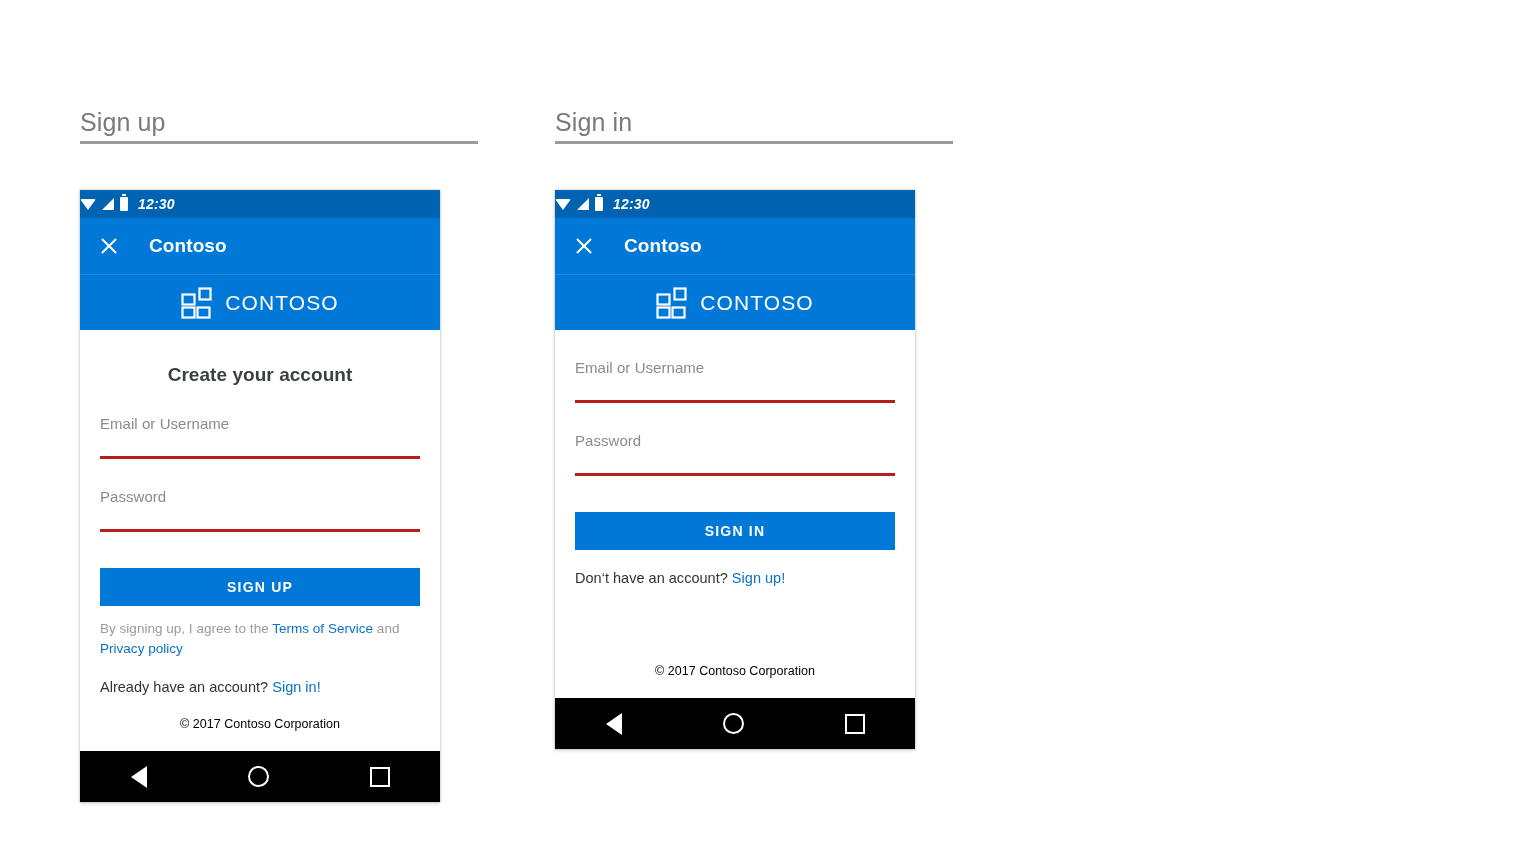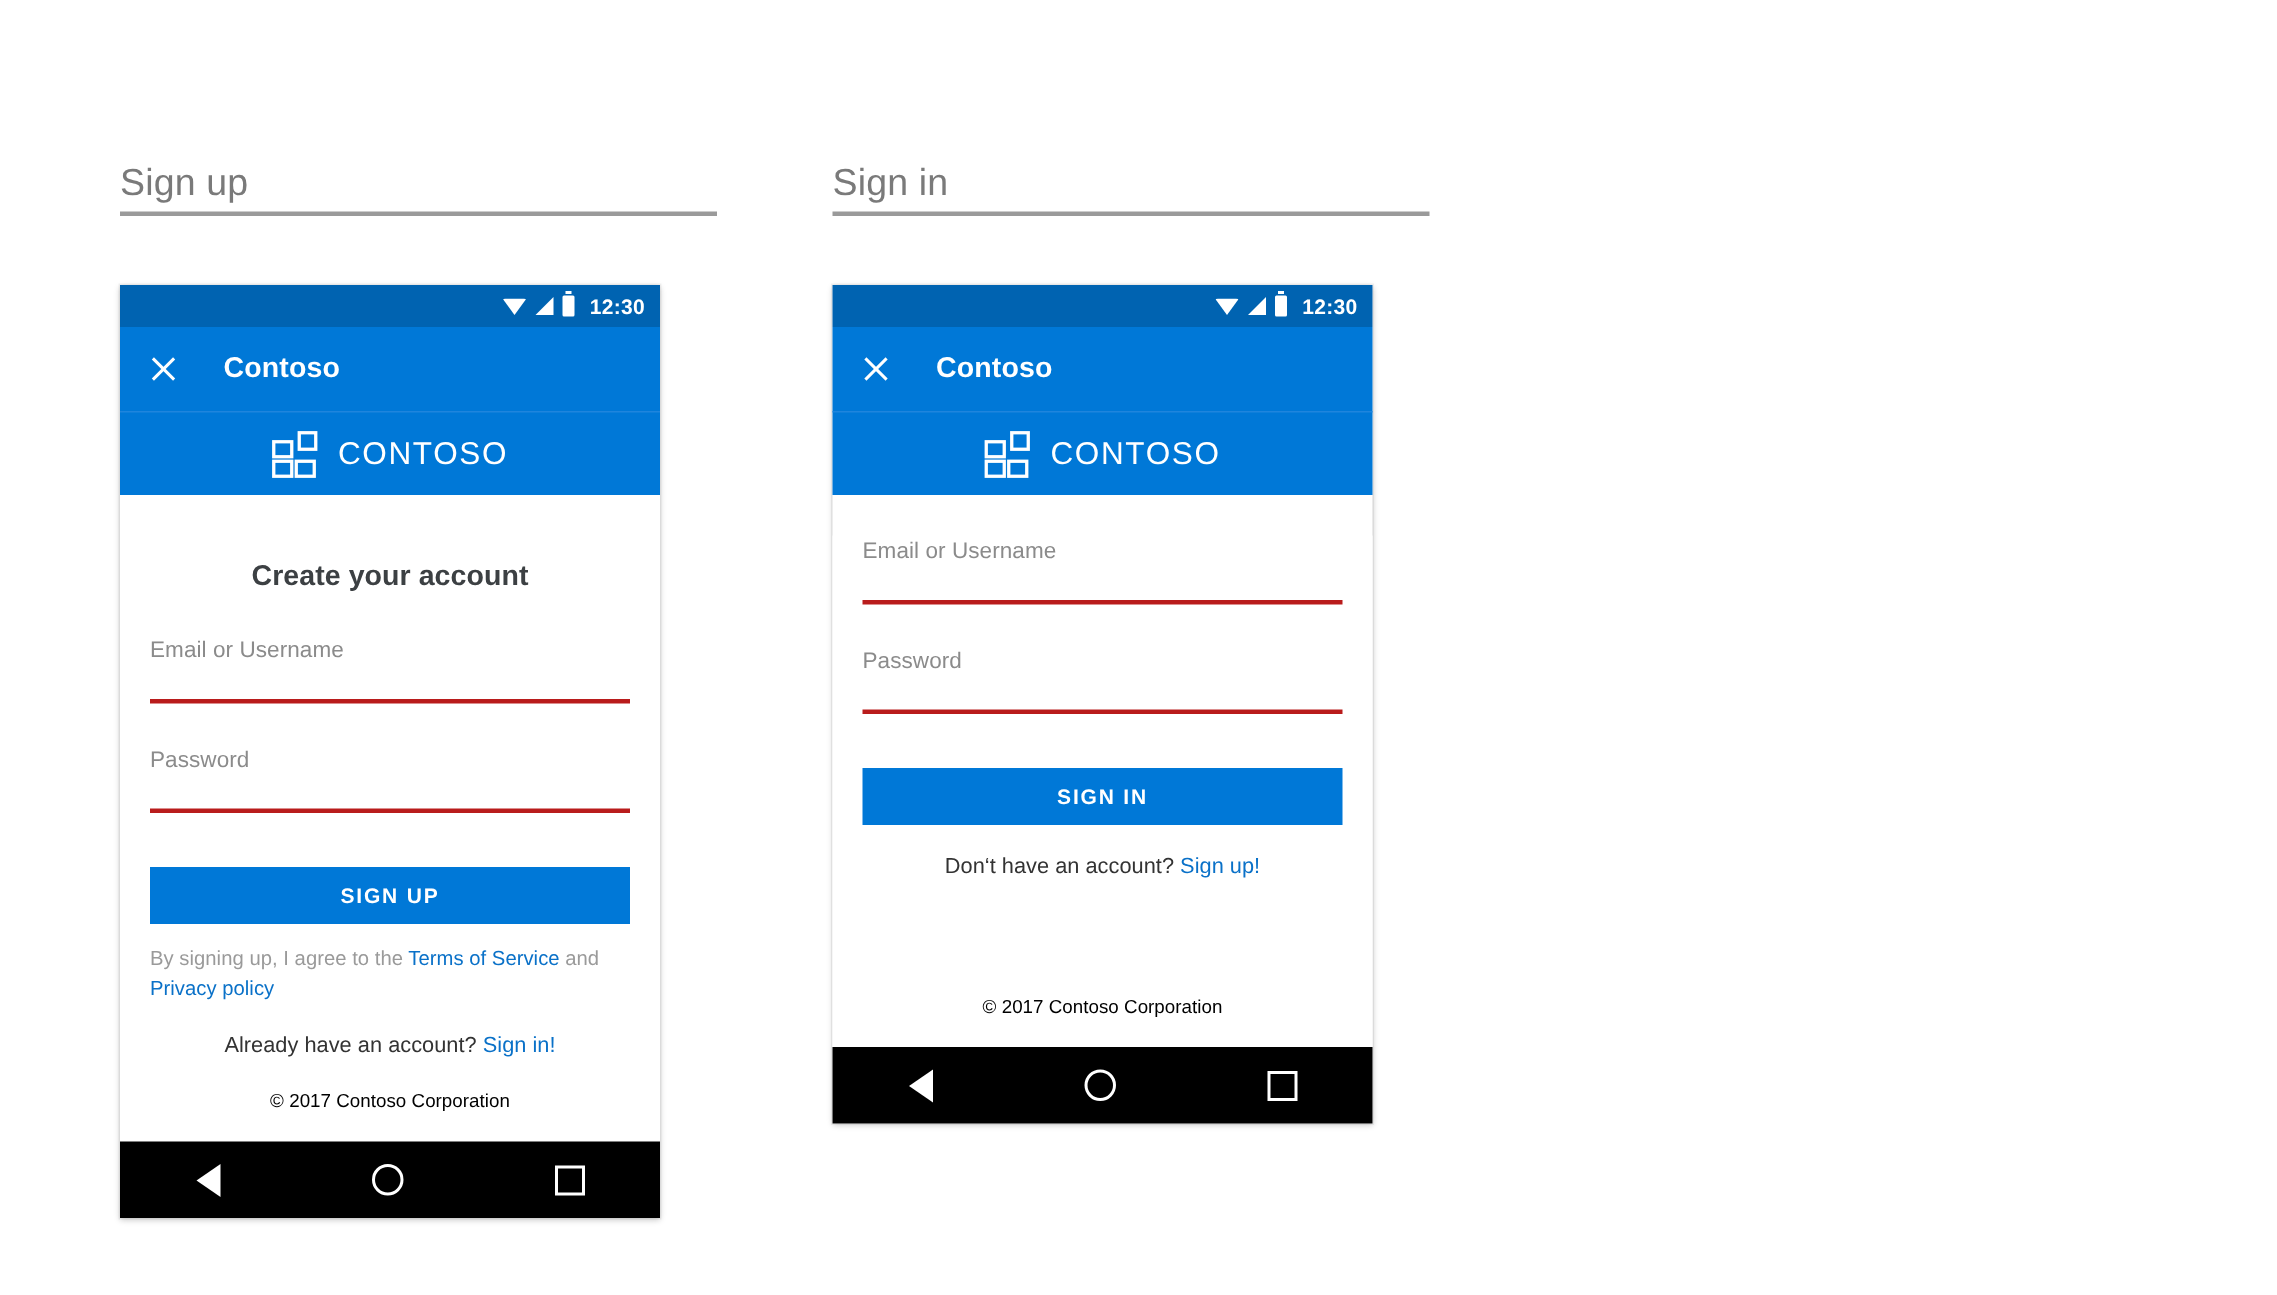--- a/index.html
+++ b/index.html
@@ -60,23 +60,23 @@
     background: #ffffff;
     box-shadow: 0 1px 4px rgba(0,0,0,0.22), 0 0 0 1px rgba(0,0,0,0.05);
   }
 
   
   .status-bar {
     height: 28px;
     background: #0063b1;
     display: flex;
     align-items: center;
-    justify-content: flex-end;
     padding-right: 10px;
     box-sizing: border-box;
+    font-style: italic;
   }
   .status-icons {
     display: flex;
     align-items: center;
     gap: 6px;
   }
   .ic-wifi {
     width: 0; height: 0;
     border-left: 8px solid transparent;
     border-right: 8px solid transparent;
@@ -170,21 +170,21 @@
   .card-body {
     padding: 0 20px 0 20px;
     background: #ffffff;
     box-sizing: border-box;
   }
   .form-heading {
     text-align: center;
     font-size: 19px;
     font-weight: 700;
     color: #3c4043;
-    padding-top: 44px;
+    padding-top: 34px;
     letter-spacing: .05px;
   }
   .field {
     margin-top: 27px;
     border-bottom: 3px solid #b91c1c;
     height: 46px;
     box-sizing: border-box;
   }
   .field-label {
     font-size: 15px;
@@ -218,21 +218,20 @@
     letter-spacing: .02px;
   }
   .legal a {
     color: #0a71c8;
     text-decoration: none;
     cursor: pointer;
   }
 
   .alt-prompt {
     margin-top: 20px;
-    text-align: center;
     font-size: 14.5px;
     color: #333333;
     letter-spacing: .02px;
   }
   .alt-prompt a {
     color: #0a71c8;
     text-decoration: none;
     cursor: pointer;
   }
 

